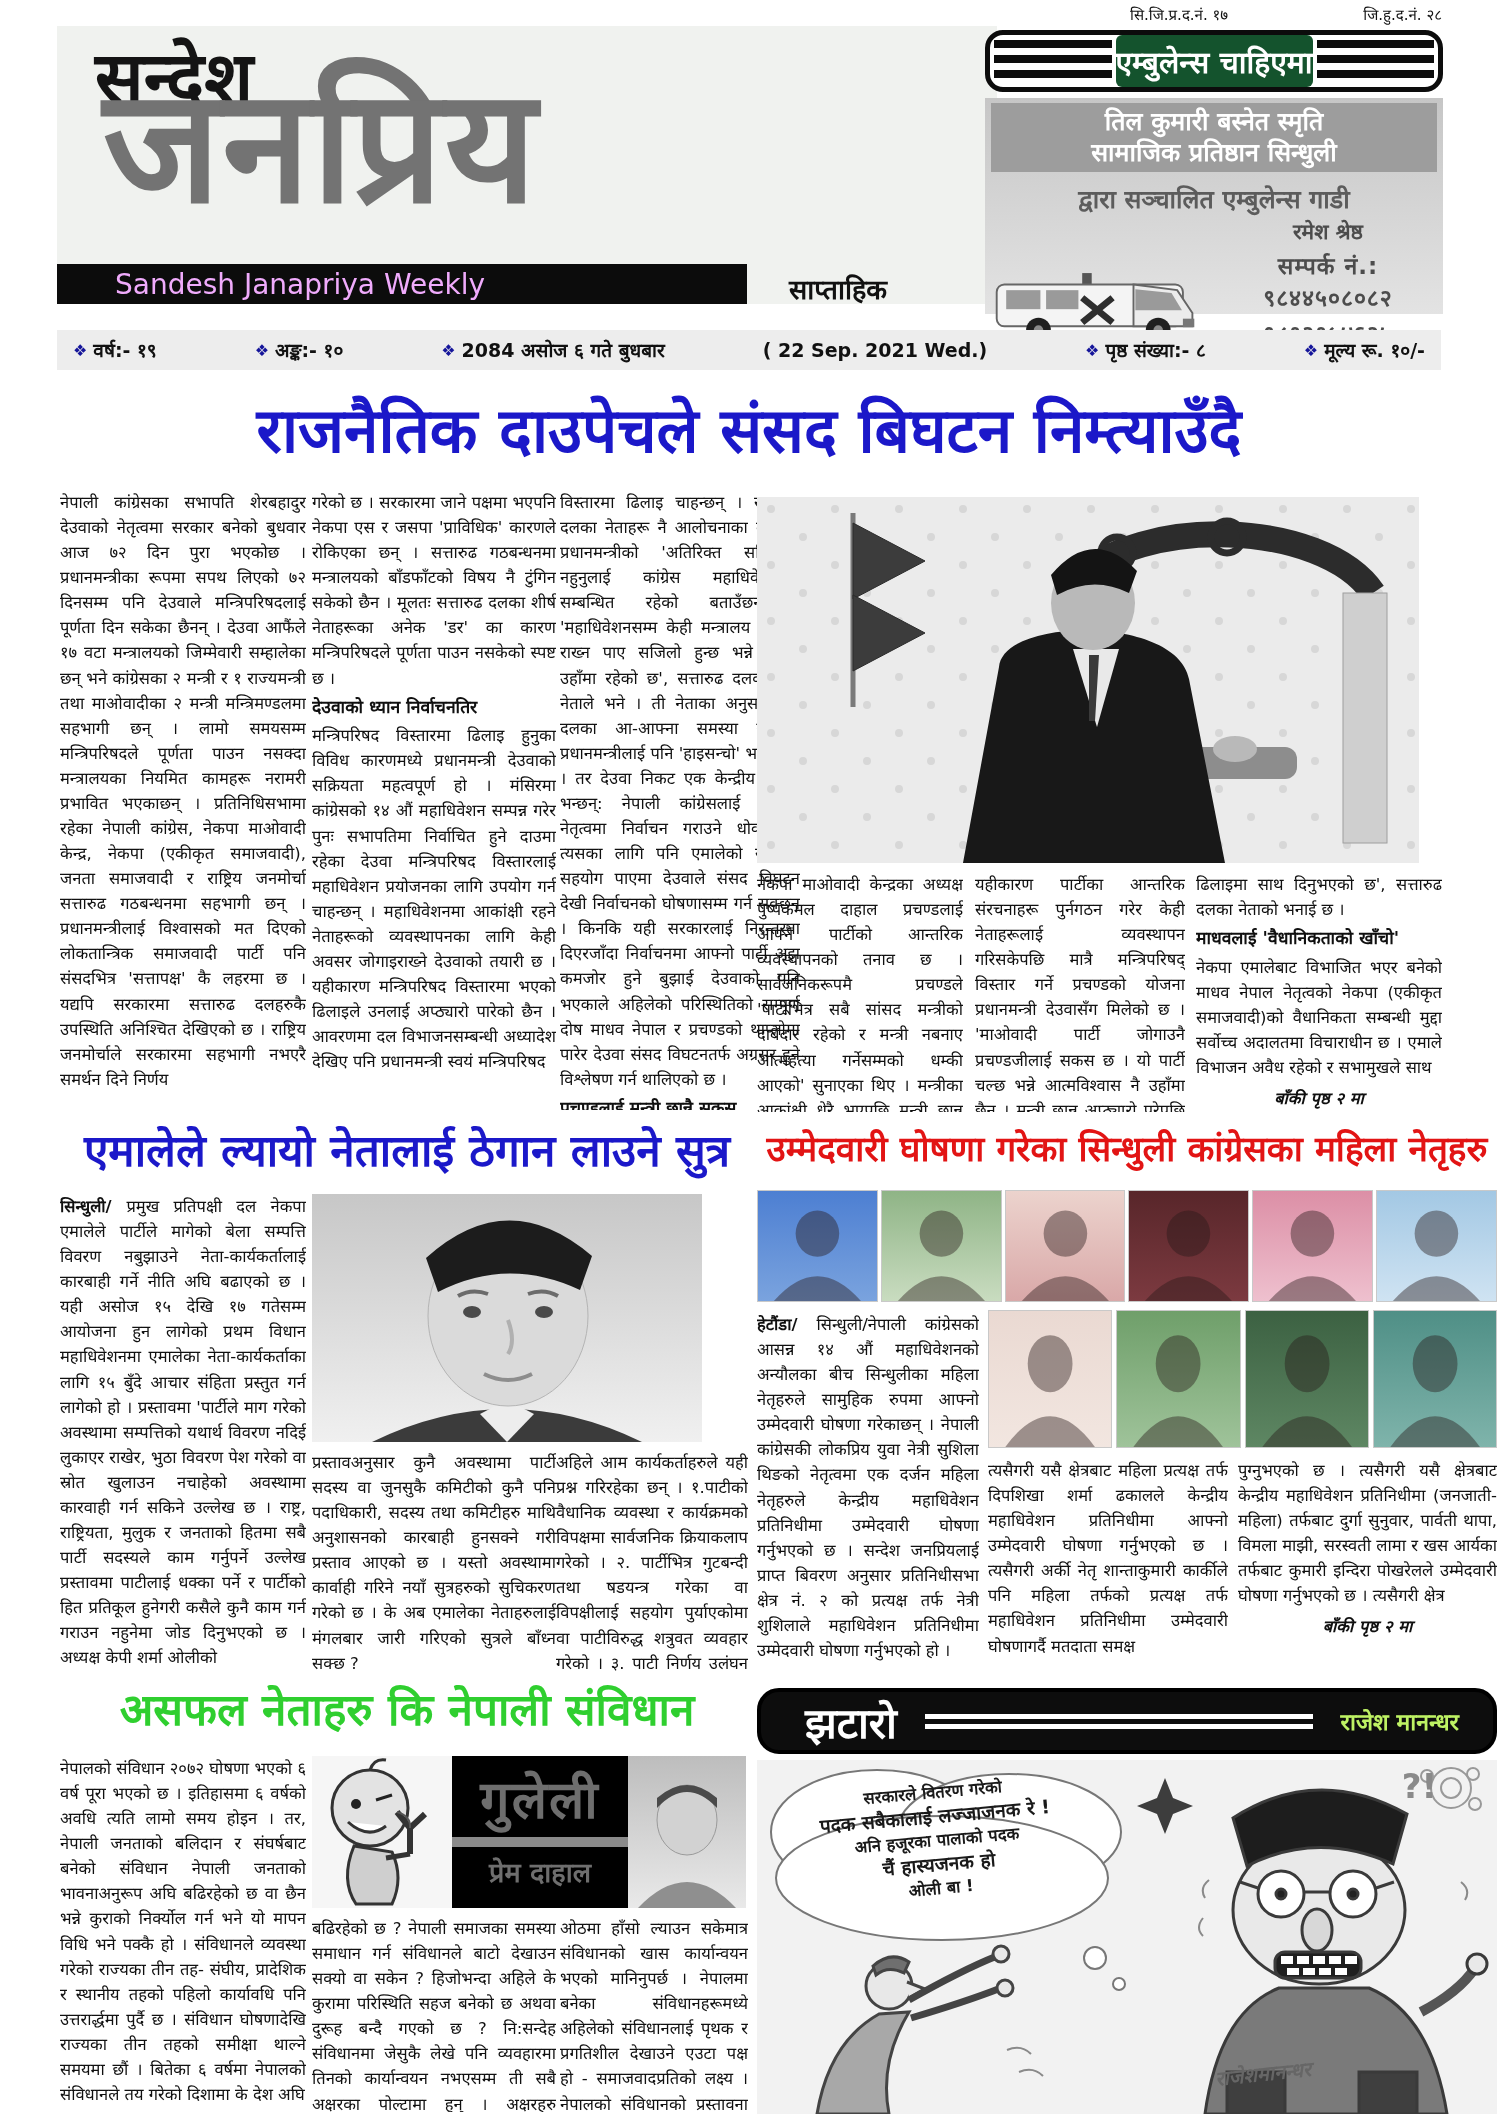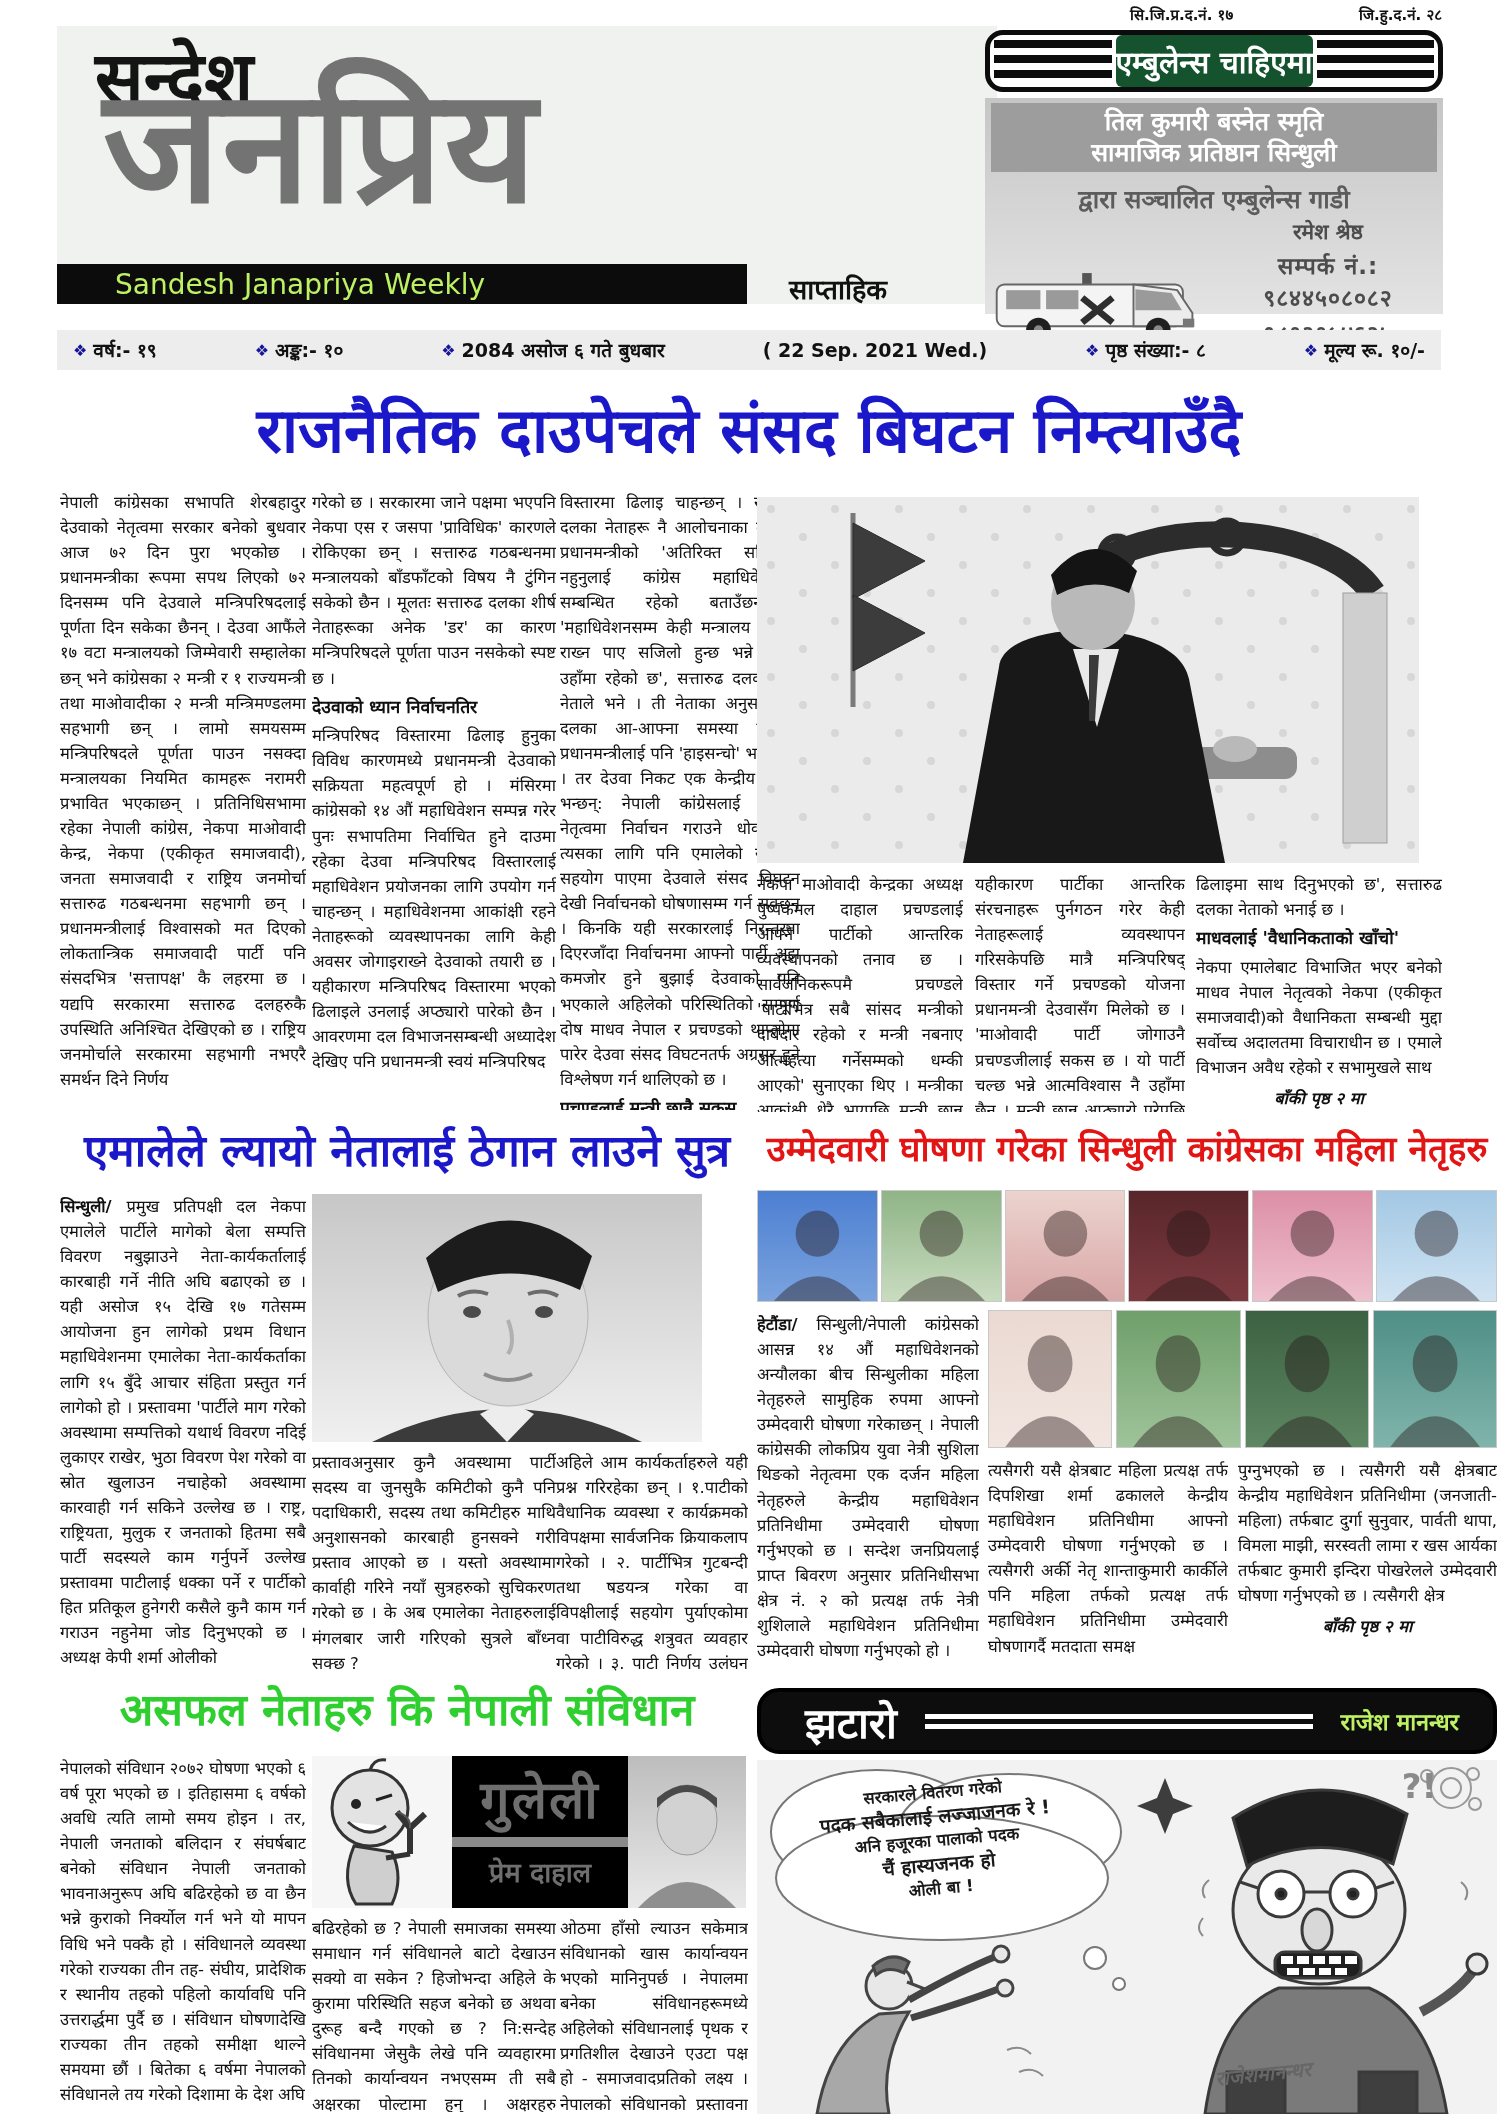--- a/index.html
+++ b/index.html
@@ -1,26 +1,26 @@
 <!DOCTYPE html>
 <html><head>
 <meta charset="utf-8">
 <style>
   html,body{margin:0;padding:0;background:#fff;}
   #page{position:relative;width:1497px;height:2117px;background:#fff;overflow:hidden;
         font-family:"DejaVu Sans","Liberation Sans",sans-serif;color:#111;}
   
   .regnos{position:absolute;left:1130px;top:4px;width:312px;display:flex;justify-content:space-between;
-          font-size:15px;font-weight:700;gap:40px;}
+          font-size:15px;font-weight:400;gap:40px;}
   
   .masthead{position:absolute;left:57px;top:26px;width:940px;height:278px;background:#f0f2ef;}
   .m-top{position:absolute;left:38px;top:0px;font-size:72px;font-weight:800;color:#141414;}
   .m-main{position:absolute;left:46px;top:34px;font-size:158px;font-weight:800;color:#737373;letter-spacing:2px;line-height:1.1;}
   .m-bar{position:absolute;left:0;top:238px;width:690px;height:40px;background:#0c0c0c;display:flex;align-items:center;}
-  .m-bar span{color:#bef264;font-size:28px;margin-left:58px;}
+  .m-bar span{color:#f0abfc;font-size:28px;margin-left:58px;}
   .m-weekly{position:absolute;left:732px;top:244px;font-size:27px;font-weight:600;color:#111;}
   
   .ad{position:absolute;left:985px;top:30px;width:458px;}
   .ad-head{border:5px solid #0c0c0c;border-radius:18px;background:#fff;height:52px;display:flex;align-items:stretch;overflow:hidden;}
   .stripes{flex:1;margin:5px 4px;background:repeating-linear-gradient(to bottom,#0c0c0c 0 8px,#fff 8px 15px);}
   .ad-head-title{background:#14532d;color:#fff;font-weight:700;font-size:30px;display:flex;align-items:center;
                  padding:0 0;border-radius:6px;white-space:nowrap;}
   .ad-body{margin-top:6px;height:216px;background:linear-gradient(#c6c6c6,#e3e3e3);padding:5px 6px;box-sizing:border-box;}
   .ad-band{background:#9d9d9d;color:#fff;font-weight:800;font-size:25px;text-align:center;padding:3px 0;line-height:1.25;}
   .ad-op{color:#5c5c5c;font-weight:800;font-size:25px;text-align:center;margin-top:9px;}

